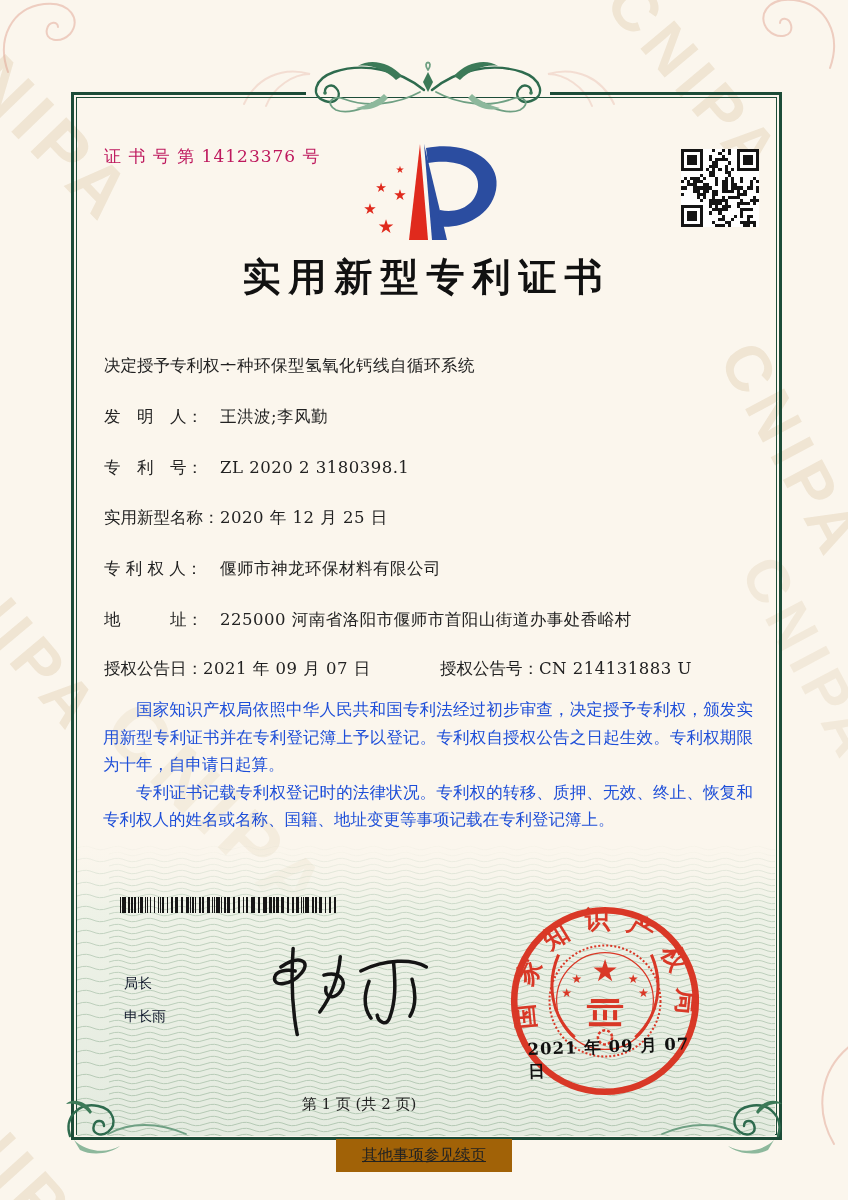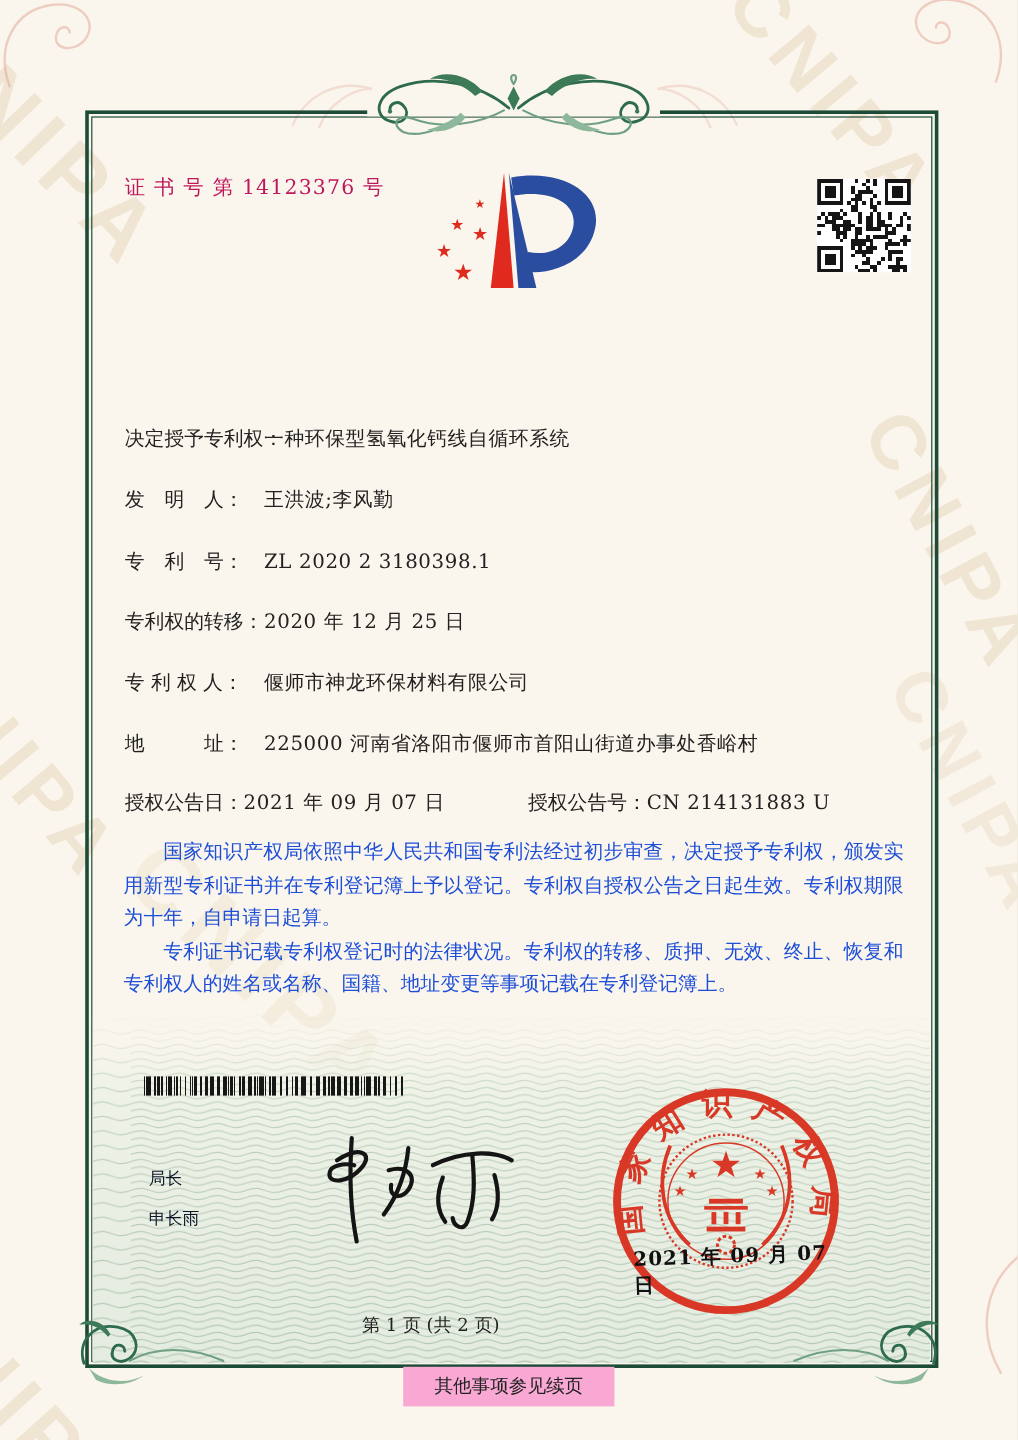--- a/index.html
+++ b/index.html
@@ -29,21 +29,21 @@
   .grant-right{position:absolute;left:336px;top:0;white-space:nowrap;}
   .paras{position:absolute;left:103px;top:696px;width:650px;
     font-size:16.5px;line-height:27.6px;text-align:justify;color:#1d4ed8;}
   .paras p{margin:0;text-indent:2em;}
   .barcode{position:absolute;left:120px;top:897px;width:218px;height:16px;}
   .director{position:absolute;left:124px;top:967px;font-size:14px;line-height:33px;color:#0f172a;}
   .seal-date{position:absolute;left:528px;top:1036px;width:170px;
     font-size:16.5px;font-weight:bold;letter-spacing:1px;color:#101010;transform:rotate(-2deg);}
   .pagenum{position:absolute;left:71px;top:1095px;width:576px;text-align:center;font-size:15px;color:#222;}
   .contnote{position:absolute;left:0;top:1139px;width:848px;text-align:center;}
-  .contnote span{display:inline-block;background:#f9a8d4;padding:6px 26px;font-size:15.5px;color:#222;}
+  .contnote span{display:inline-block;background:#a16207;padding:6px 26px;font-size:15.5px;color:#222;text-decoration:underline;}
   
   .fl1{stroke:#2e6b4e;stroke-width:2.4;fill:none;stroke-linecap:round;}
   .fl2{stroke:#6fa083;stroke-width:1.8;fill:none;stroke-linecap:round;}
   .flf{fill:#3c7a58;}
   .flf2{fill:#8db89c;}
   .rsw{stroke:#dd9c8a;stroke-width:2;fill:none;opacity:.45;stroke-linecap:round;}
   svg{display:block;}
 </style>
 </head>
 <body>
@@ -139,32 +139,33 @@
     <text x="31" y="58" font-size="13" fill="#e02a1d" text-anchor="middle">★</text>
     <text x="50" y="66" font-size="15" fill="#e02a1d" text-anchor="middle">★</text>
     <text x="20" y="80" font-size="15" fill="#e02a1d" text-anchor="middle">★</text>
     <text x="36" y="99" font-size="19" fill="#e02a1d" text-anchor="middle">★</text>
   </svg>
 
   <svg id="qr-svg" class="abs" style="left:681px;top:149px;background:#fff;" width="78" height="78" viewBox="0 0 25 25" shape-rendering="crispEdges">
       <path d="M0 0h7v7h-7z M1 1v5h5v-5z M2 2h3v3h-3z M18 0h7v7h-7z M19 1v5h5v-5z M20 2h3v3h-3z M0 18h7v7h-7z M1 19v5h5v-5z M2 20h3v3h-3z M8 6h1v1h-1z M6 8h1v1h-1z M10 6h1v1h-1z M6 10h1v1h-1z M12 6h1v1h-1z M6 12h1v1h-1z M14 6h1v1h-1z M6 14h1v1h-1z M16 6h1v1h-1z M6 16h1v1h-1z M10 0h1v1h-1z M13 0h1v1h-1z M15 0h1v1h-1z M12 1h1v1h-1z M15 1h1v1h-1z M9 2h1v1h-1z M13 2h1v1h-1z M9 3h1v1h-1z M11 3h1v1h-1z M12 3h1v1h-1z M13 3h1v1h-1z M14 3h1v1h-1z M10 4h1v1h-1z M11 4h1v1h-1z M15 4h1v1h-1z M9 5h1v1h-1z M10 5h1v1h-1z M11 5h1v1h-1z M14 5h1v1h-1z M9 7h1v1h-1z M10 7h1v1h-1z M14 7h1v1h-1z M15 7h1v1h-1z M9 8h1v1h-1z M10 8h1v1h-1z M15 8h1v1h-1z M1 9h1v1h-1z M3 9h1v1h-1z M4 9h1v1h-1z M5 9h1v1h-1z M7 9h1v1h-1z M11 9h1v1h-1z M14 9h1v1h-1z M16 9h1v1h-1z M19 9h1v1h-1z M23 9h1v1h-1z M0 10h1v1h-1z M2 10h1v1h-1z M4 10h1v1h-1z M5 10h1v1h-1z M11 10h1v1h-1z M13 10h1v1h-1z M14 10h1v1h-1z M16 10h1v1h-1z M19 10h1v1h-1z M22 10h1v1h-1z M24 10h1v1h-1z M2 11h1v1h-1z M3 11h1v1h-1z M4 11h1v1h-1z M7 11h1v1h-1z M8 11h1v1h-1z M11 11h1v1h-1z M13 11h1v1h-1z M14 11h1v1h-1z M16 11h1v1h-1z M17 11h1v1h-1z M22 11h1v1h-1z M0 12h1v1h-1z M1 12h1v1h-1z M4 12h1v1h-1z M5 12h1v1h-1z M7 12h1v1h-1z M8 12h1v1h-1z M9 12h1v1h-1z M13 12h1v1h-1z M14 12h1v1h-1z M16 12h1v1h-1z M17 12h1v1h-1z M18 12h1v1h-1z M19 12h1v1h-1z M21 12h1v1h-1z M22 12h1v1h-1z M24 12h1v1h-1z M4 13h1v1h-1z M5 13h1v1h-1z M7 13h1v1h-1z M8 13h1v1h-1z M10 13h1v1h-1z M11 13h1v1h-1z M13 13h1v1h-1z M14 13h1v1h-1z M15 13h1v1h-1z M16 13h1v1h-1z M18 13h1v1h-1z M20 13h1v1h-1z M24 13h1v1h-1z M0 14h1v1h-1z M5 14h1v1h-1z M7 14h1v1h-1z M10 14h1v1h-1z M11 14h1v1h-1z M18 14h1v1h-1z M19 14h1v1h-1z M20 14h1v1h-1z M5 15h1v1h-1z M7 15h1v1h-1z M10 15h1v1h-1z M13 15h1v1h-1z M15 15h1v1h-1z M16 15h1v1h-1z M17 15h1v1h-1z M18 15h1v1h-1z M23 15h1v1h-1z M9 16h1v1h-1z M10 16h1v1h-1z M11 16h1v1h-1z M12 16h1v1h-1z M13 16h1v1h-1z M14 16h1v1h-1z M19 16h1v1h-1z M22 16h1v1h-1z M23 16h1v1h-1z M24 16h1v1h-1z M9 17h1v1h-1z M10 17h1v1h-1z M11 17h1v1h-1z M12 17h1v1h-1z M14 17h1v1h-1z M18 17h1v1h-1z M19 17h1v1h-1z M20 17h1v1h-1z M21 17h1v1h-1z M23 17h1v1h-1z M9 18h1v1h-1z M11 18h1v1h-1z M13 18h1v1h-1z M14 18h1v1h-1z M15 18h1v1h-1z M18 18h1v1h-1z M10 19h1v1h-1z M11 19h1v1h-1z M12 19h1v1h-1z M13 19h1v1h-1z M14 19h1v1h-1z M19 19h1v1h-1z M20 19h1v1h-1z M21 19h1v1h-1z M22 19h1v1h-1z M9 20h1v1h-1z M12 20h1v1h-1z M19 20h1v1h-1z M13 21h1v1h-1z M17 21h1v1h-1z M19 21h1v1h-1z M21 21h1v1h-1z M22 21h1v1h-1z M12 22h1v1h-1z M13 22h1v1h-1z M16 22h1v1h-1z M21 22h1v1h-1z M10 23h1v1h-1z M14 23h1v1h-1z M15 23h1v1h-1z M19 23h1v1h-1z M20 23h1v1h-1z M21 23h1v1h-1z M22 23h1v1h-1z M23 23h1v1h-1z M11 24h1v1h-1z M12 24h1v1h-1z M13 24h1v1h-1z M15 24h1v1h-1z M20 24h1v1h-1z M21 24h1v1h-1z M23 24h1v1h-1z " fill="#151515" fill-rule="evenodd"></path>
     </svg>
 
+  <div class="title">实用新型专利证书</div>
 
   <div class="frow" style="top:355px;">
     <span class="flabel">决定授予专利权：</span><span class="fvalue">一种环保型氢氧化钙线自循环系统</span>
   </div>
   <div class="frow" style="top:406px;">
     <span class="flabel">发　明　人：</span><span class="fvalue">王洪波;李风勤</span>
   </div>
   <div class="frow" style="top:457px;">
     <span class="flabel">专　利　号：</span><span class="fvalue">ZL 2020 2 3180398.1</span>
   </div>
   <div class="frow" style="top:507px;">
-    <span class="flabel">专利权的转移：</span><span class="fvalue">2020 年 12 月 25 日</span>
+    <span class="flabel">实用新型名称：</span><span class="fvalue">2020 年 12 月 25 日</span>
   </div>
   <div class="frow" style="top:558px;">
     <span class="flabel">专 利 权 人：</span><span class="fvalue">偃师市神龙环保材料有限公司</span>
   </div>
   <div class="frow" style="top:609px;">
     <span class="flabel">地　　　址：</span><span class="fvalue">225000 河南省洛阳市偃师市首阳山街道办事处香峪村</span>
   </div>
 
   <div class="frow" style="top:658px;">
     <span>授权公告日：</span><span class="fvalue">2021 年 09 月 07 日</span>

